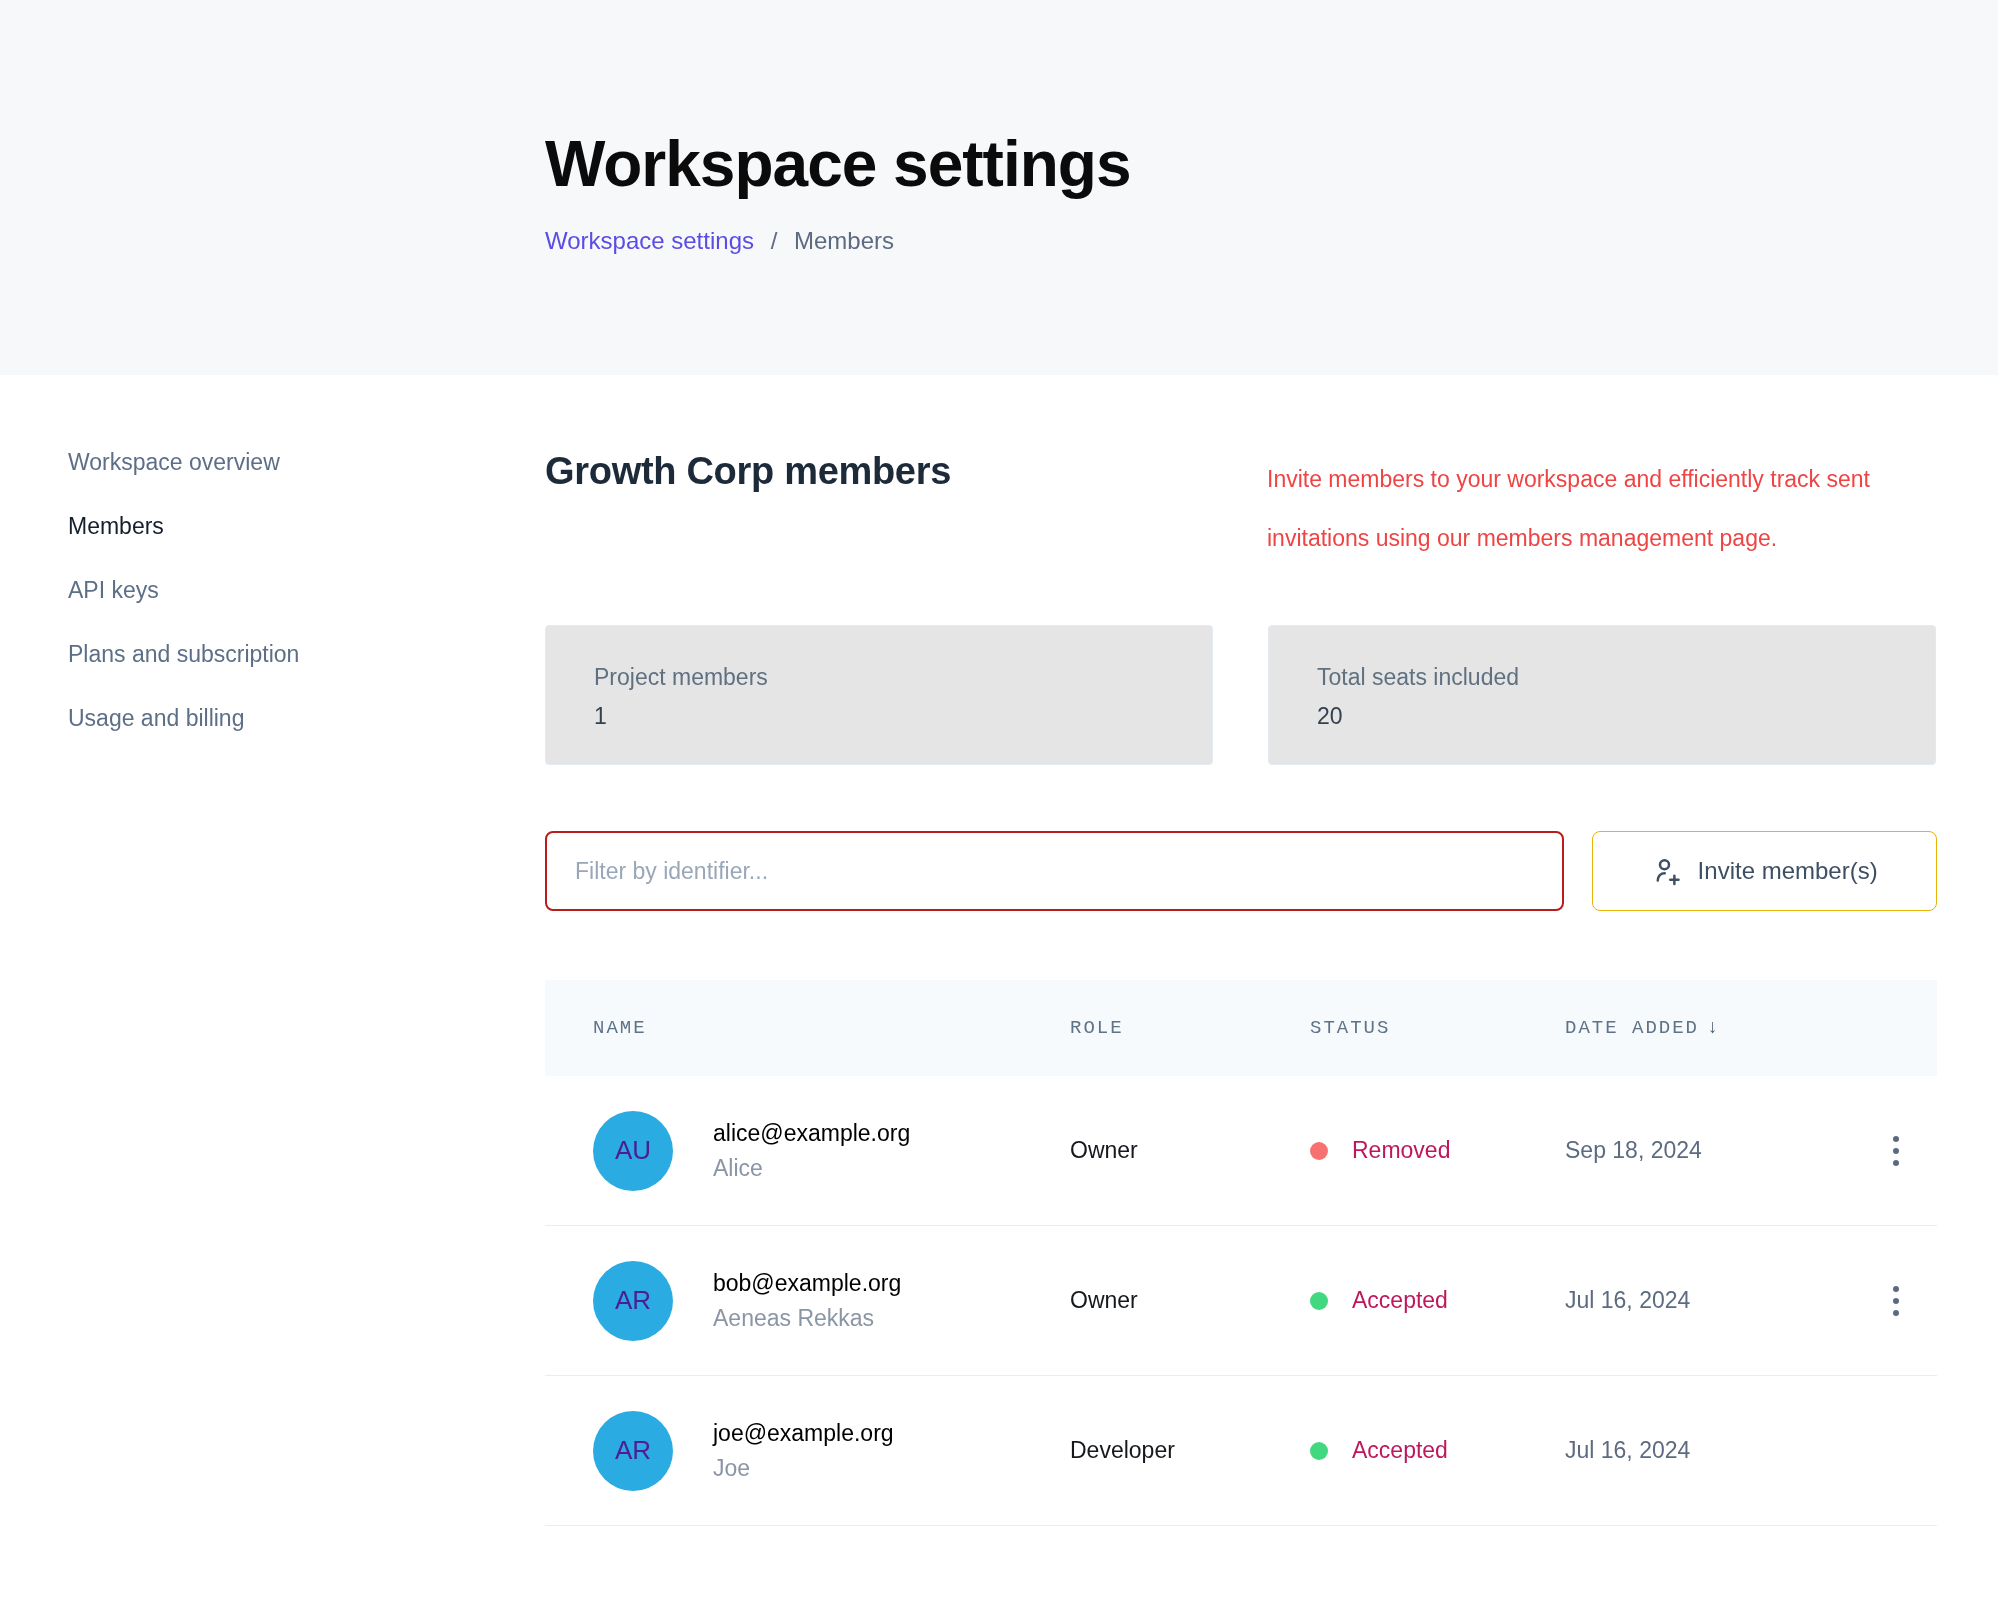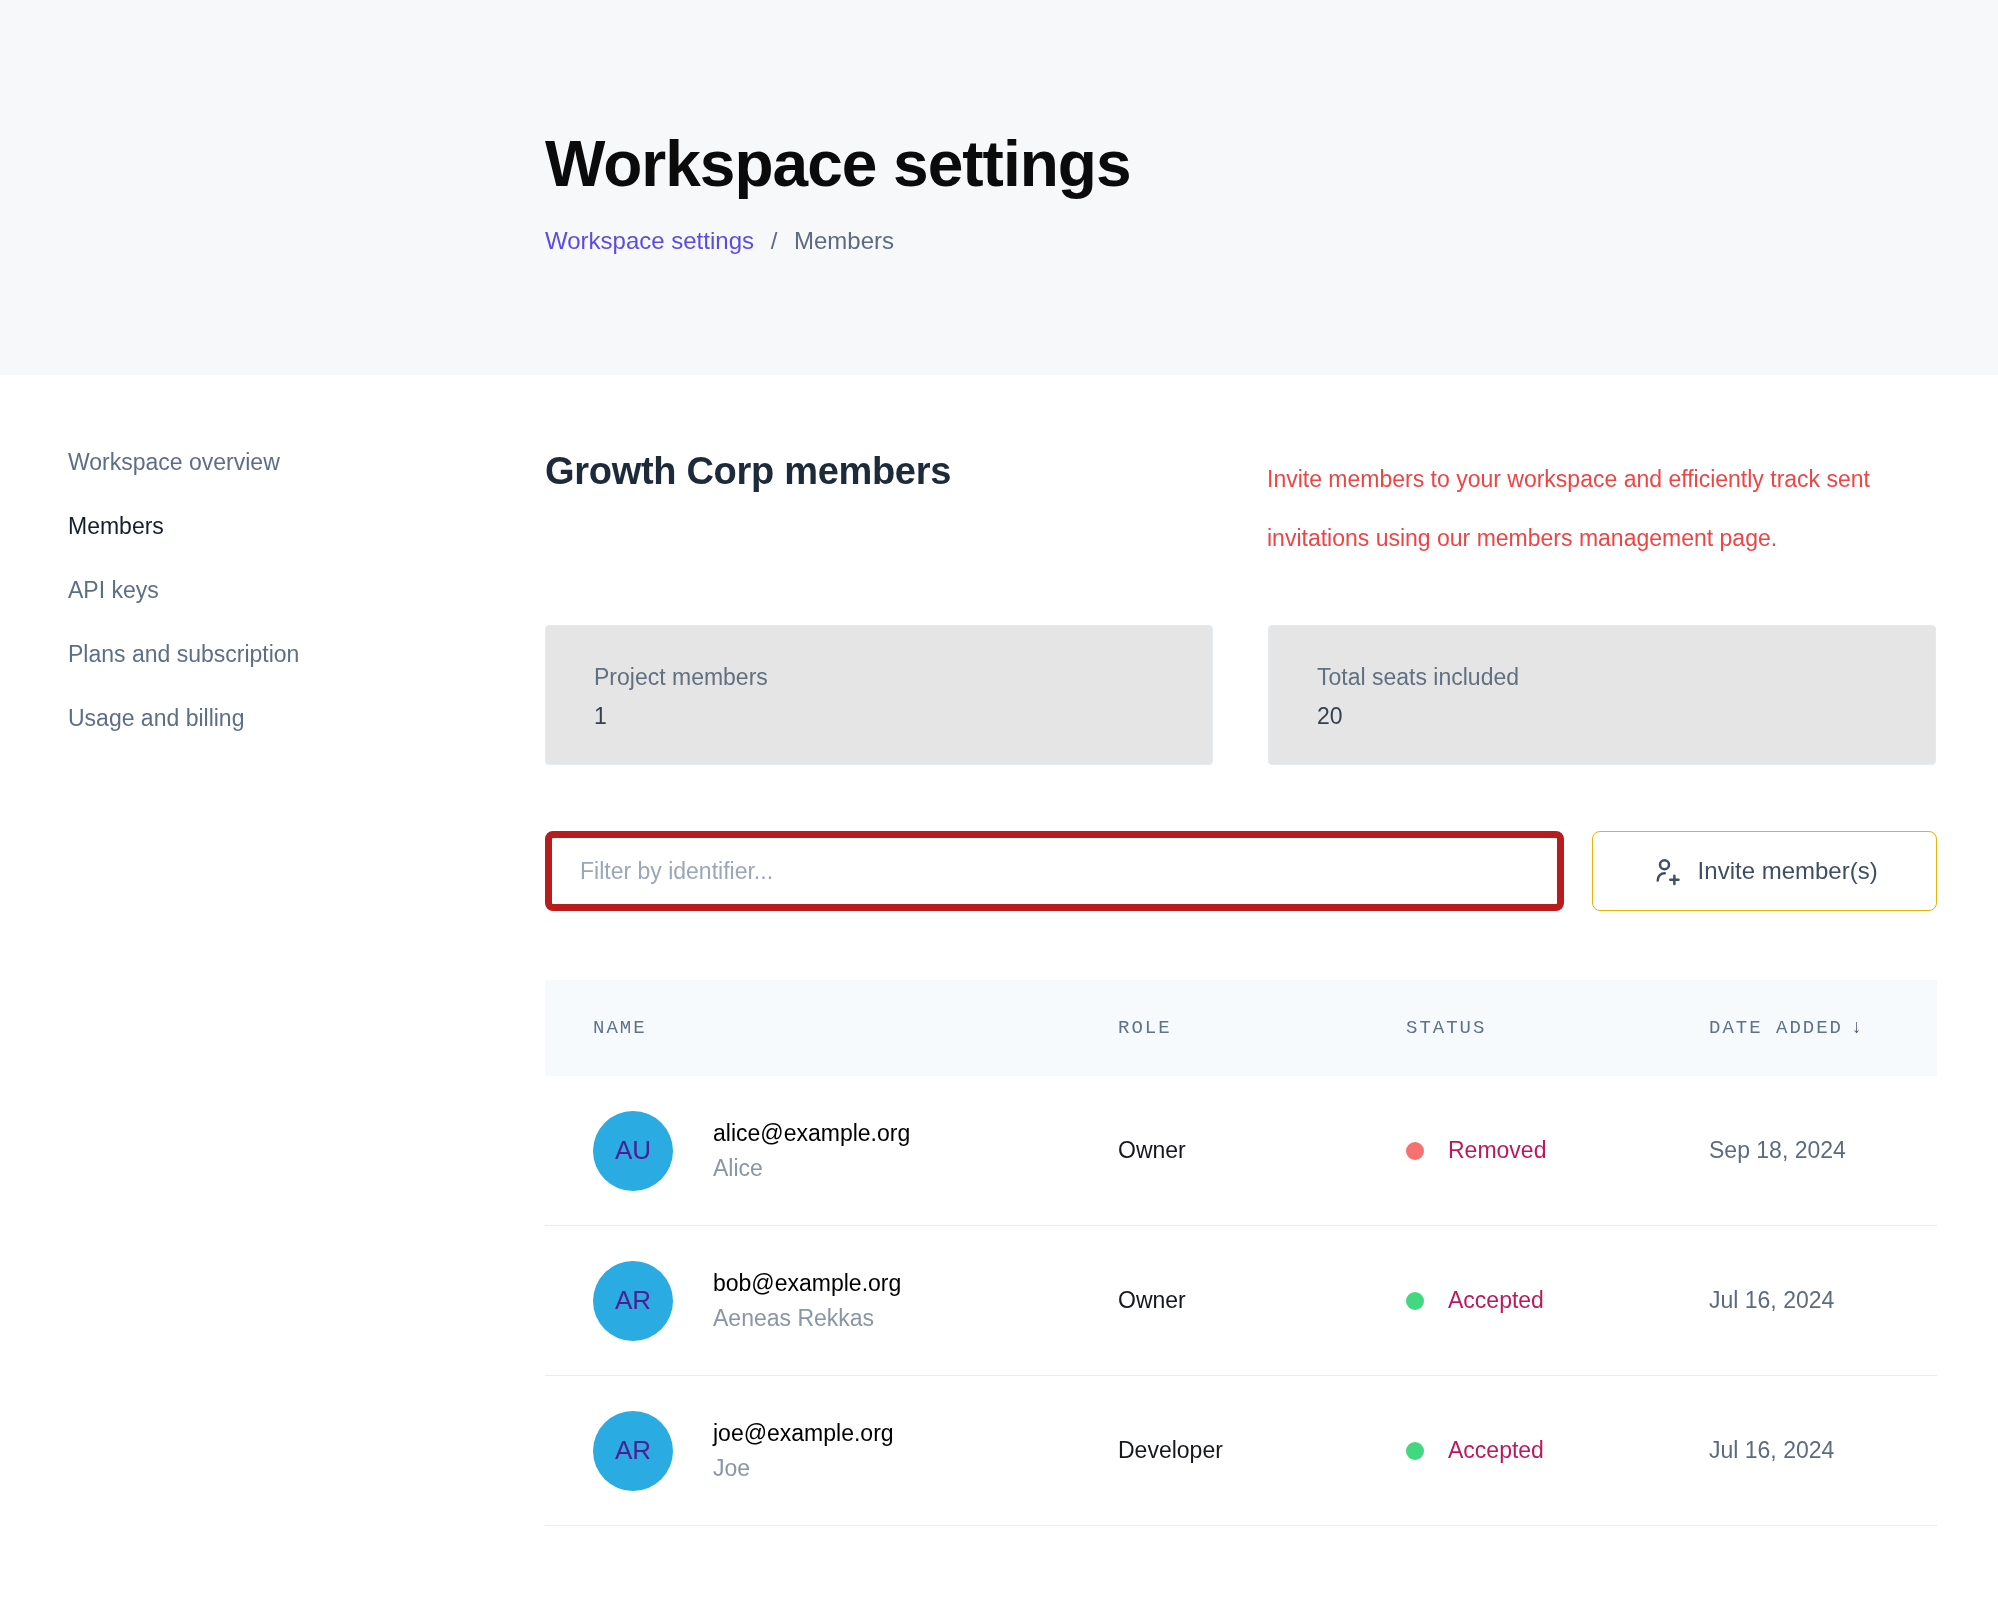--- a/index.html
+++ b/index.html
@@ -84,21 +84,21 @@
     padding: 38px 8px 0 48px;
   }
   .stat-label { font-size: 23px; color: #5f7081; }
   .stat-value { font-size: 23px; color: #33414f; margin-top: 12px; }
 
   
   .filter-row { display: flex; margin-top: 66px; gap: 28px; }
   .filter-input {
     width: 1020px;
     height: 80px;
-    border: 7px solid #b91c1c;
+    border: 2px solid #b91c1c;
     border-radius: 8px;
     font-family: "Liberation Sans", sans-serif;
     font-size: 23px;
     color: #33414f;
     padding: 0 28px;
     outline: none;
     background: #fff;
   }
   .filter-input::placeholder { color: #9aa7b8; }
   .invite-btn {
@@ -119,21 +119,20 @@
   }
   .invite-btn svg { display: block; }
 
   
   .table { margin-top: 69px; width: 1392px; }
   .t-row {
     display: grid;
     grid-template-columns: 477px 240px 255px 290px 1fr;
     align-items: center;
     padding-left: 48px;
-    gap: 48px;
   }
   .t-head {
     height: 96px;
     background: #f7fafc;
     font-family: "Liberation Mono", "DejaVu Sans Mono", monospace;
     font-size: 19px;
     letter-spacing: 2px;
     color: #5f7388;
   }
   .t-head .sort-arrow { margin-left: 8px; color: #4c5d72; }

